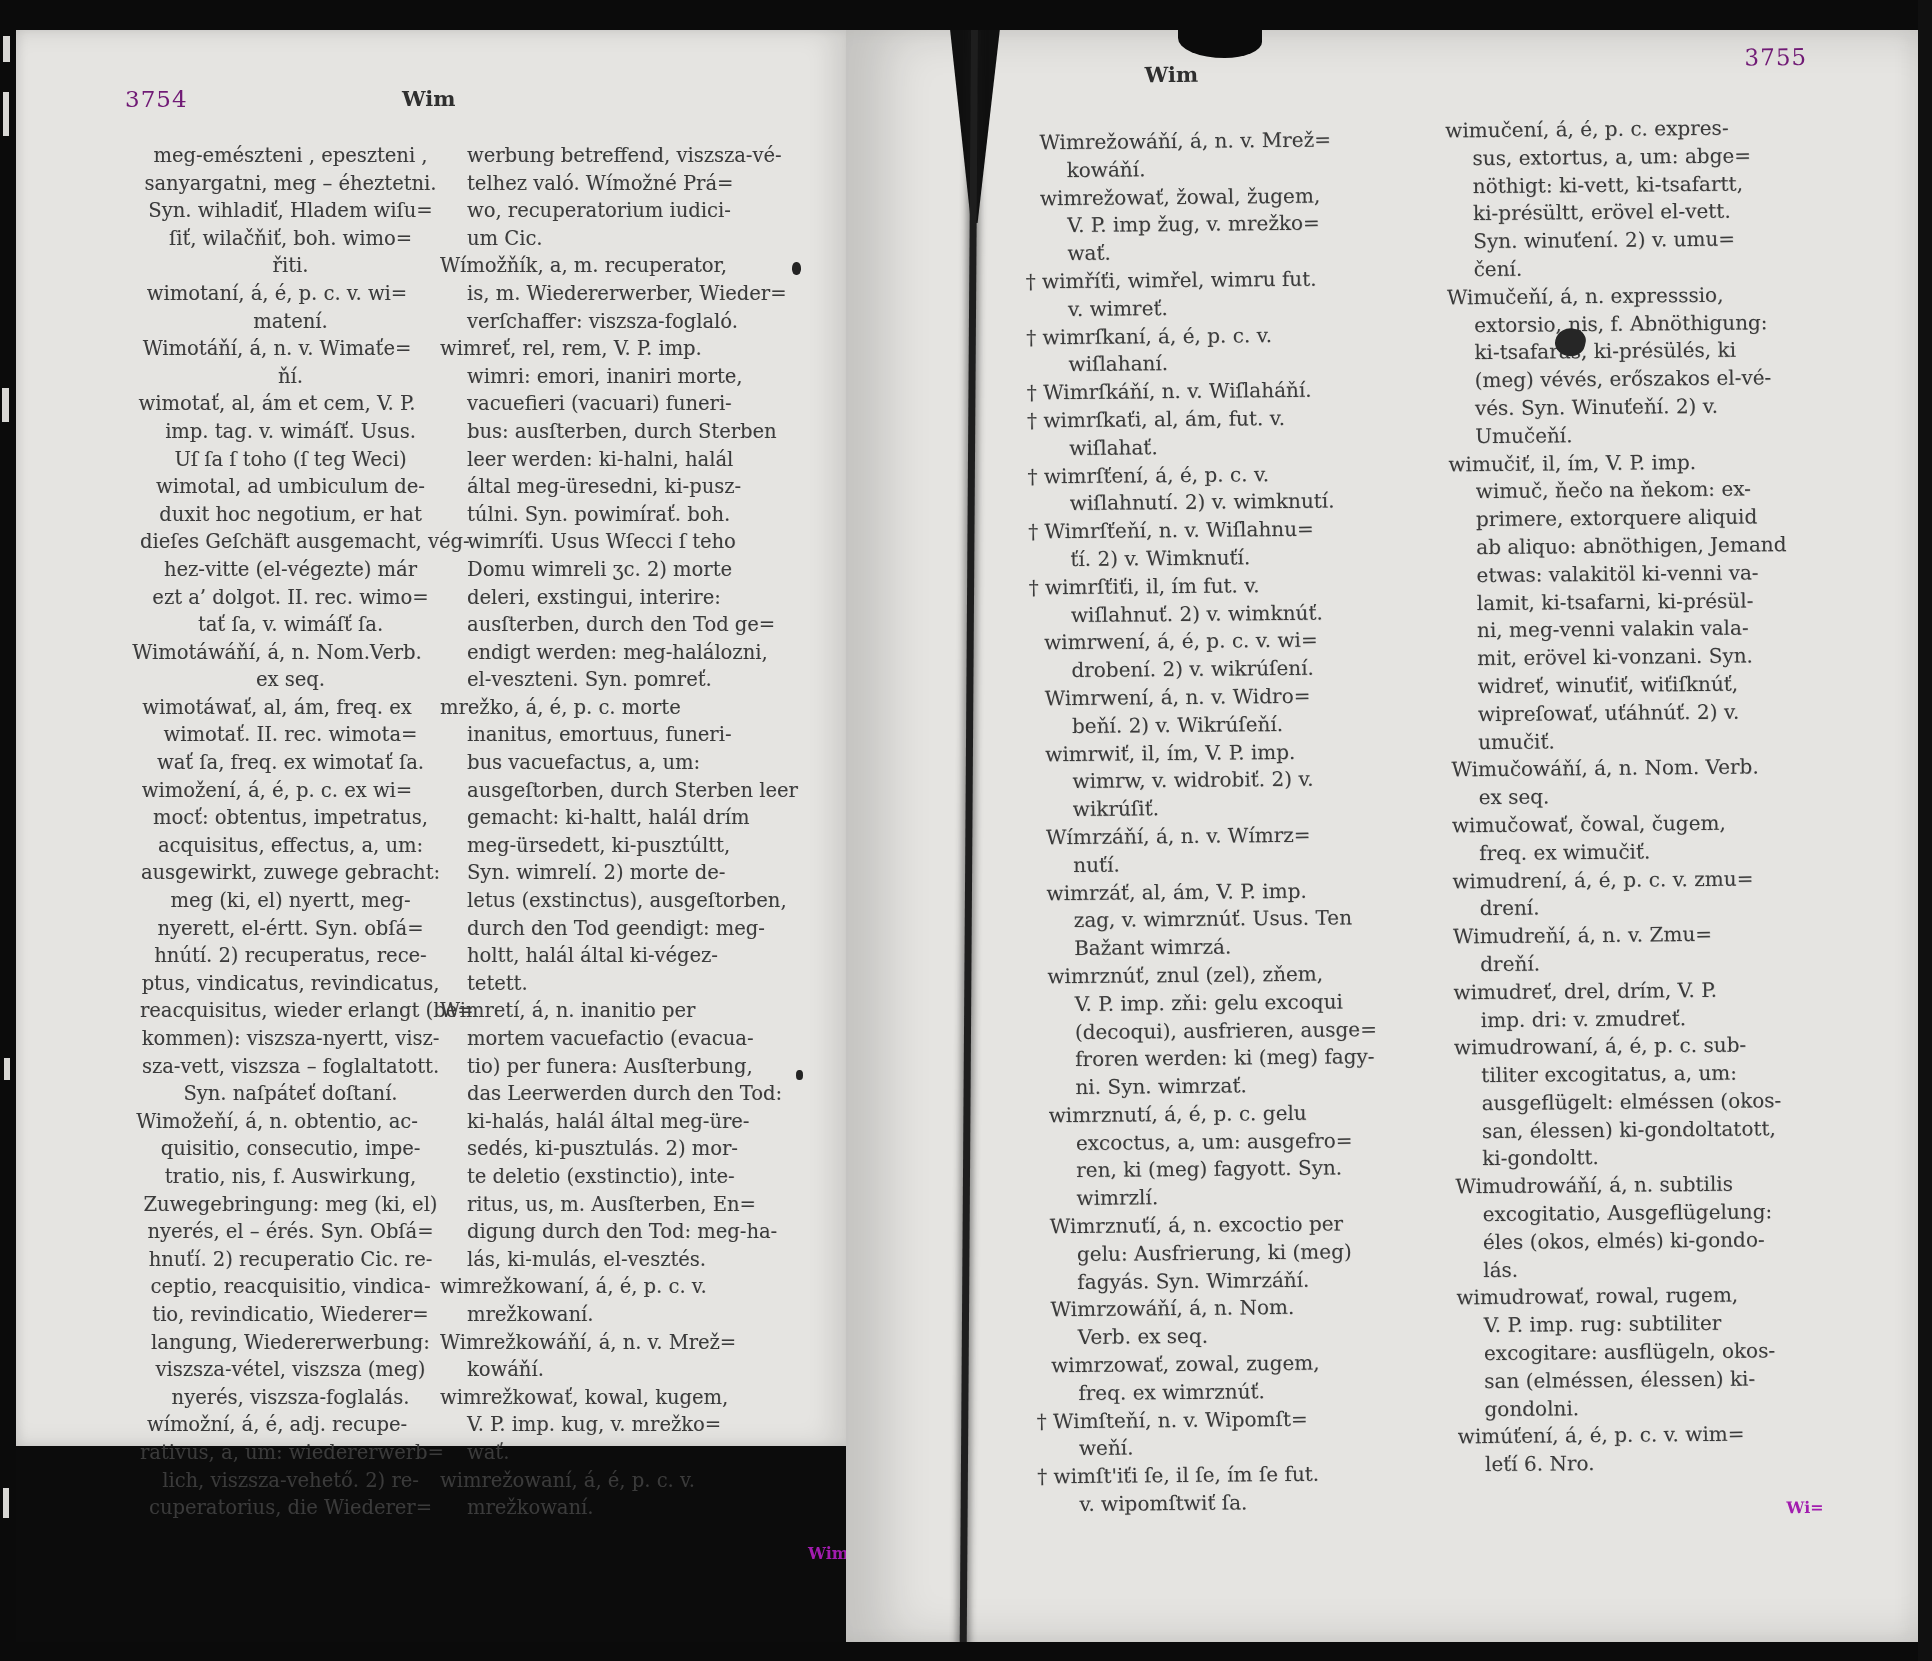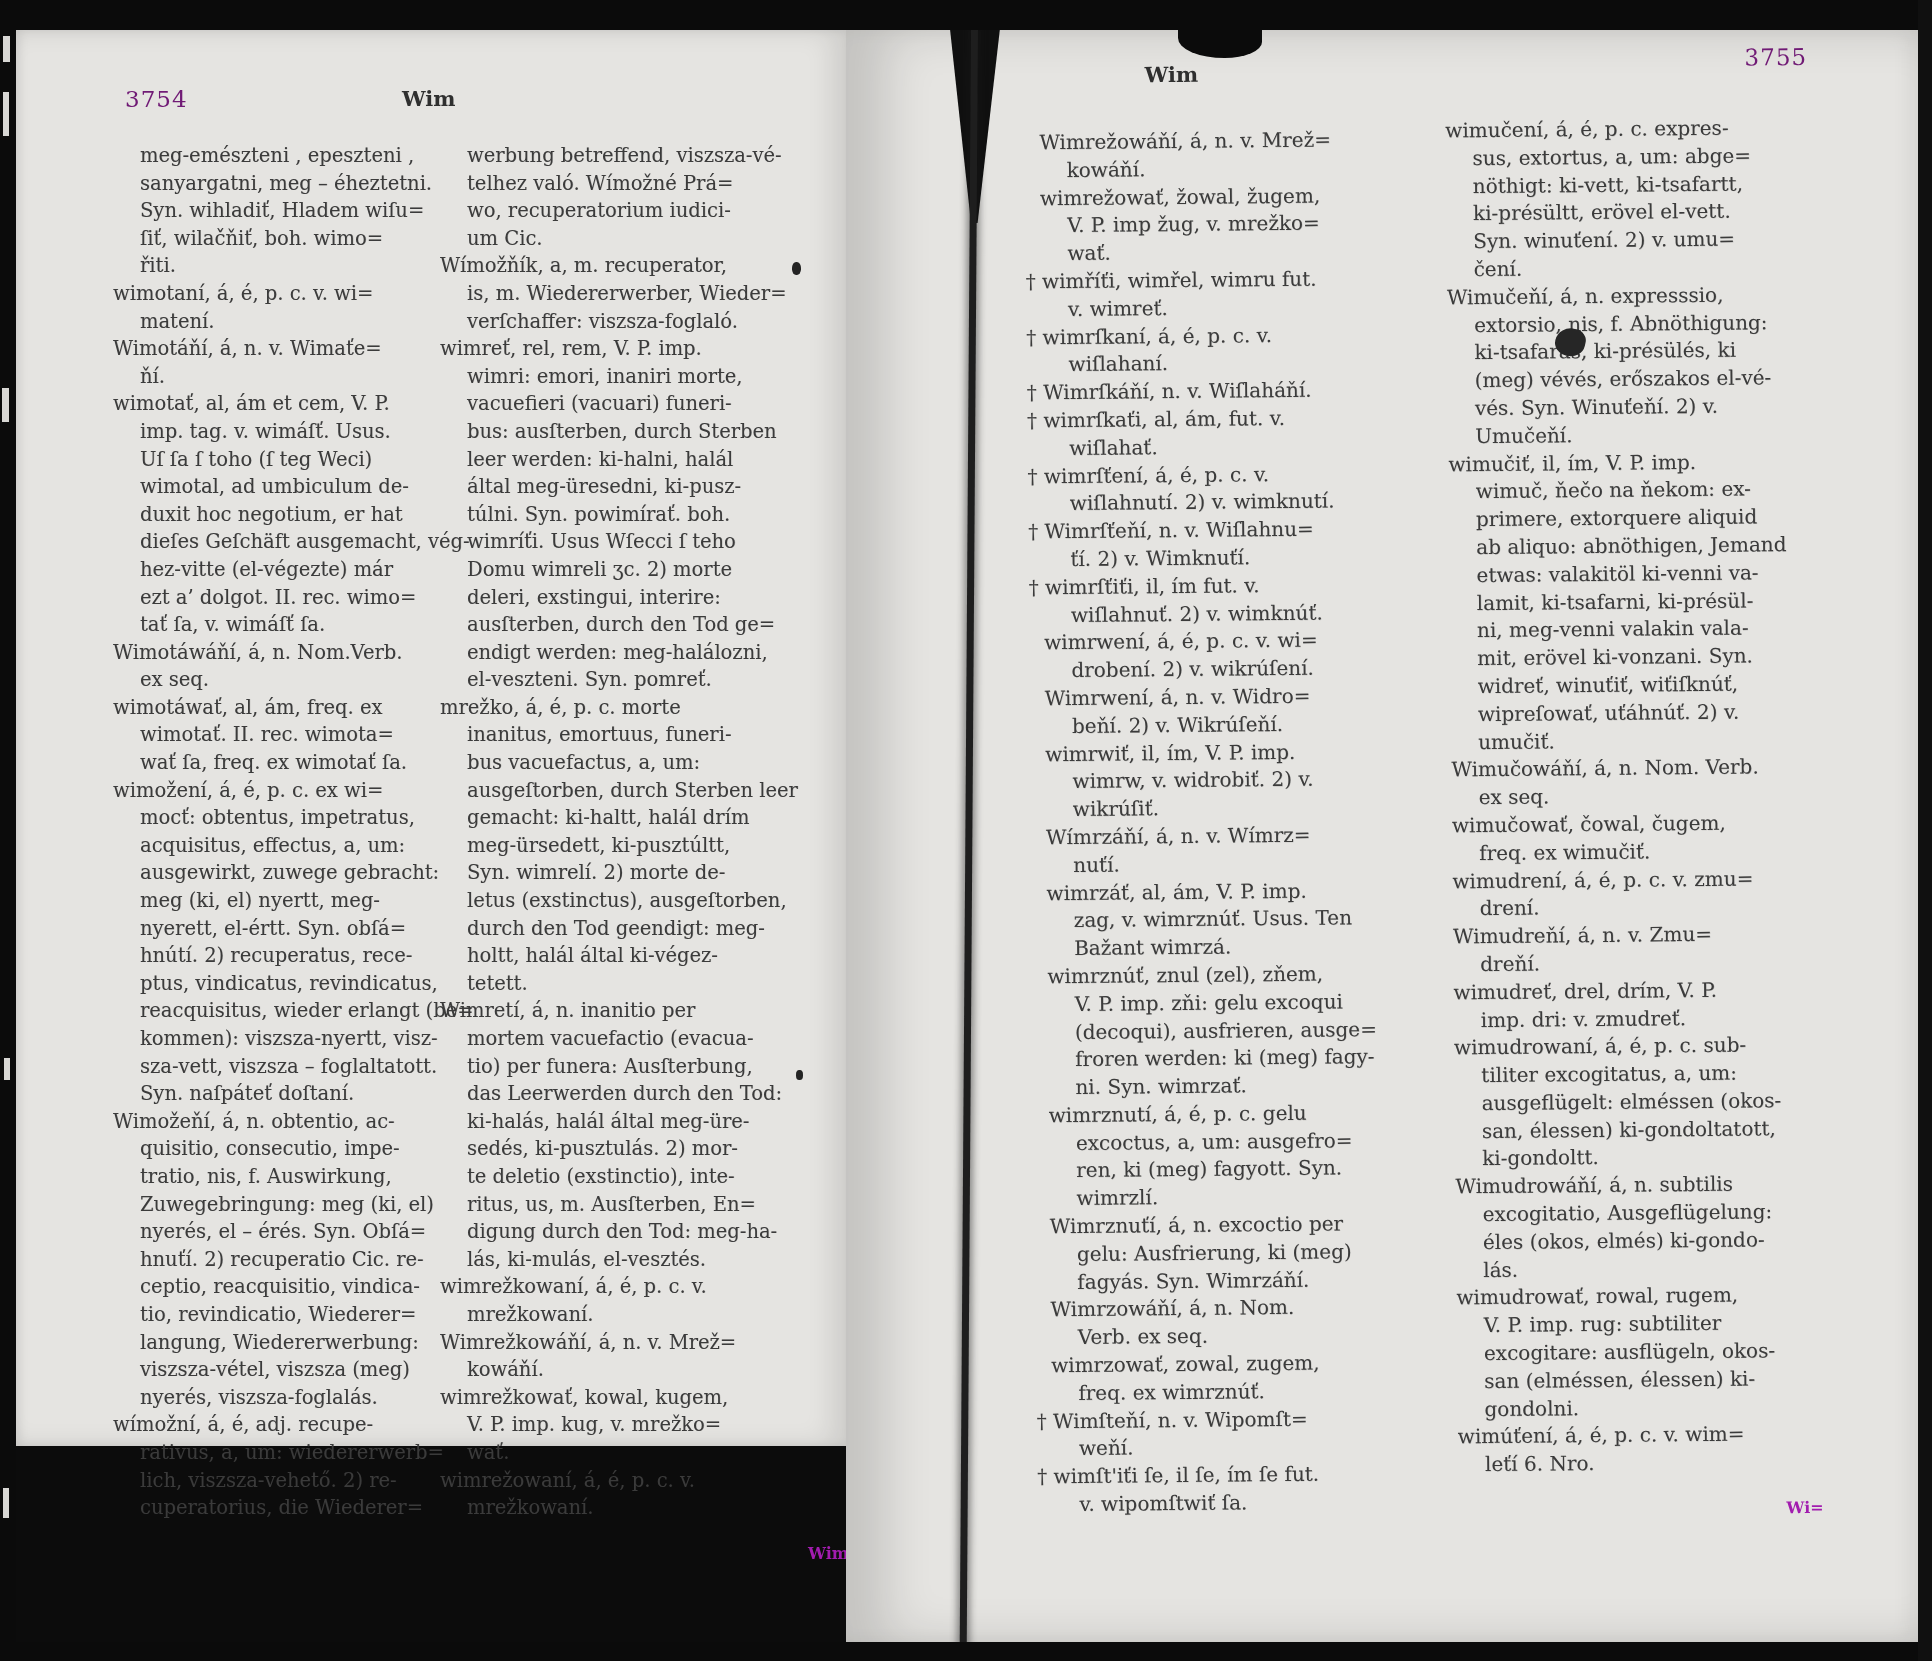--- a/index.html
+++ b/index.html
@@ -38,21 +38,21 @@
         border-radius:58% 42% 52% 48%;transform:rotate(14deg);}
 </style>
 </head>
 <body>
 
 <div id="stage">
 
   <div class="page" id="pageL">
     <div class="hdr-num" style="left:109px;top:56px;">3754</div>
     <div class="hdr-title" style="left:386px;top:56px;">Wim</div>
-    <div class="col" id="col1" style="left:97px;top:112px;width:328px;">
+    <div class="col" id="col1" style="left:97px;top:112px;width:328px;text-align:center;">
         <div class="line">meg-emészteni , epeszteni ,</div>
         <div class="line">sanyargatni, meg – éheztetni.</div>
         <div class="line">Syn. wihladiť, Hladem wiſu=</div>
         <div class="line">ſiť, wilačňiť, boh. wimo=</div>
         <div class="line">řiti.</div>
         <div class="line entry">wimotaní, á, é, p. c. v. wi=</div>
         <div class="line">matení.</div>
         <div class="line entry">Wimotáňí, á, n. v. Wimaťe=</div>
         <div class="line">ňí.</div>
         <div class="line entry">wimotať, al, ám et cem, V. P.</div>

